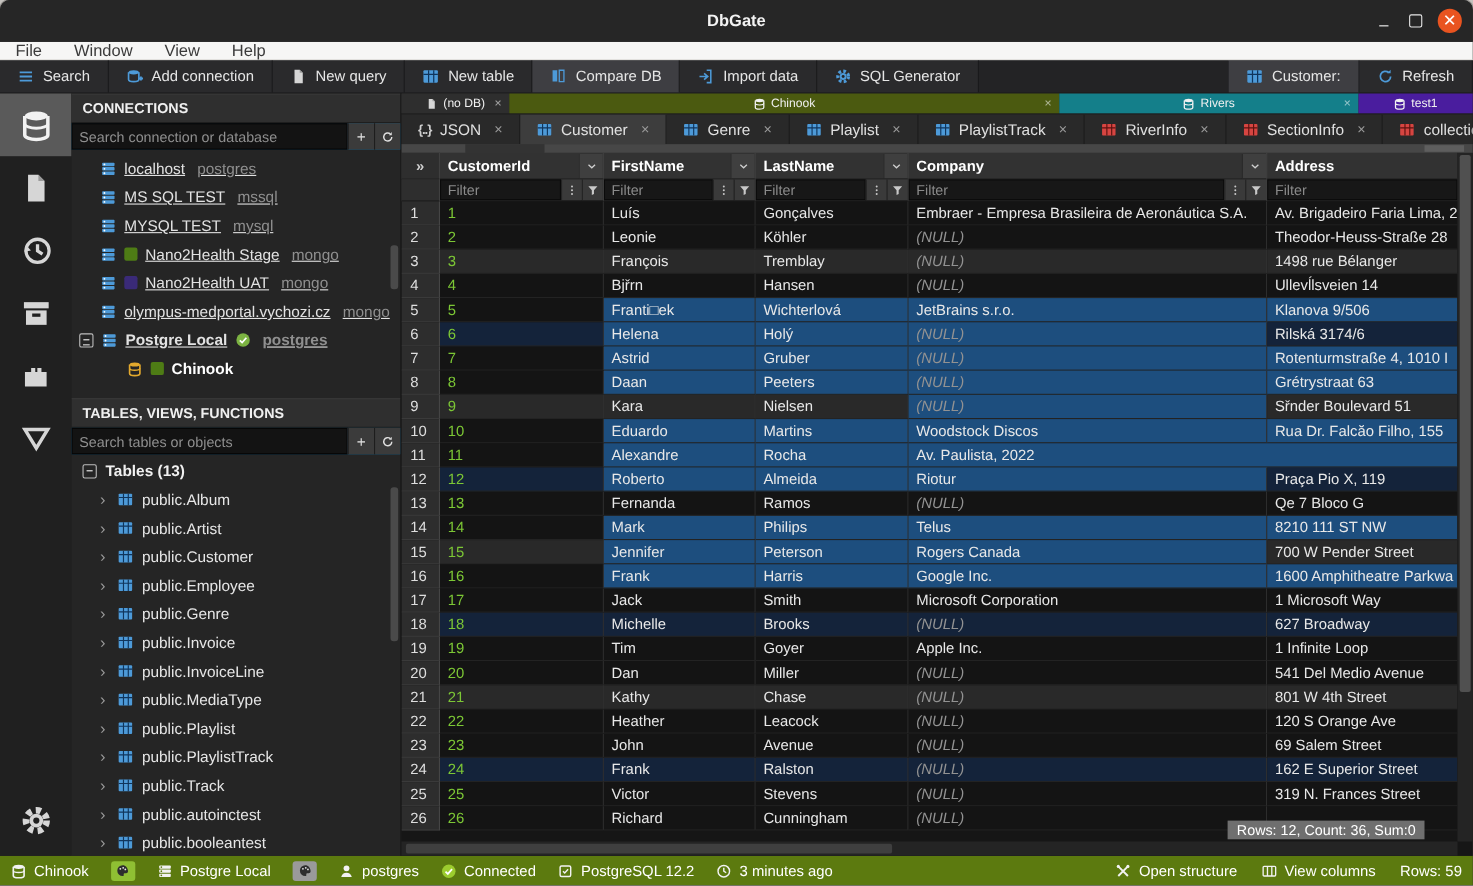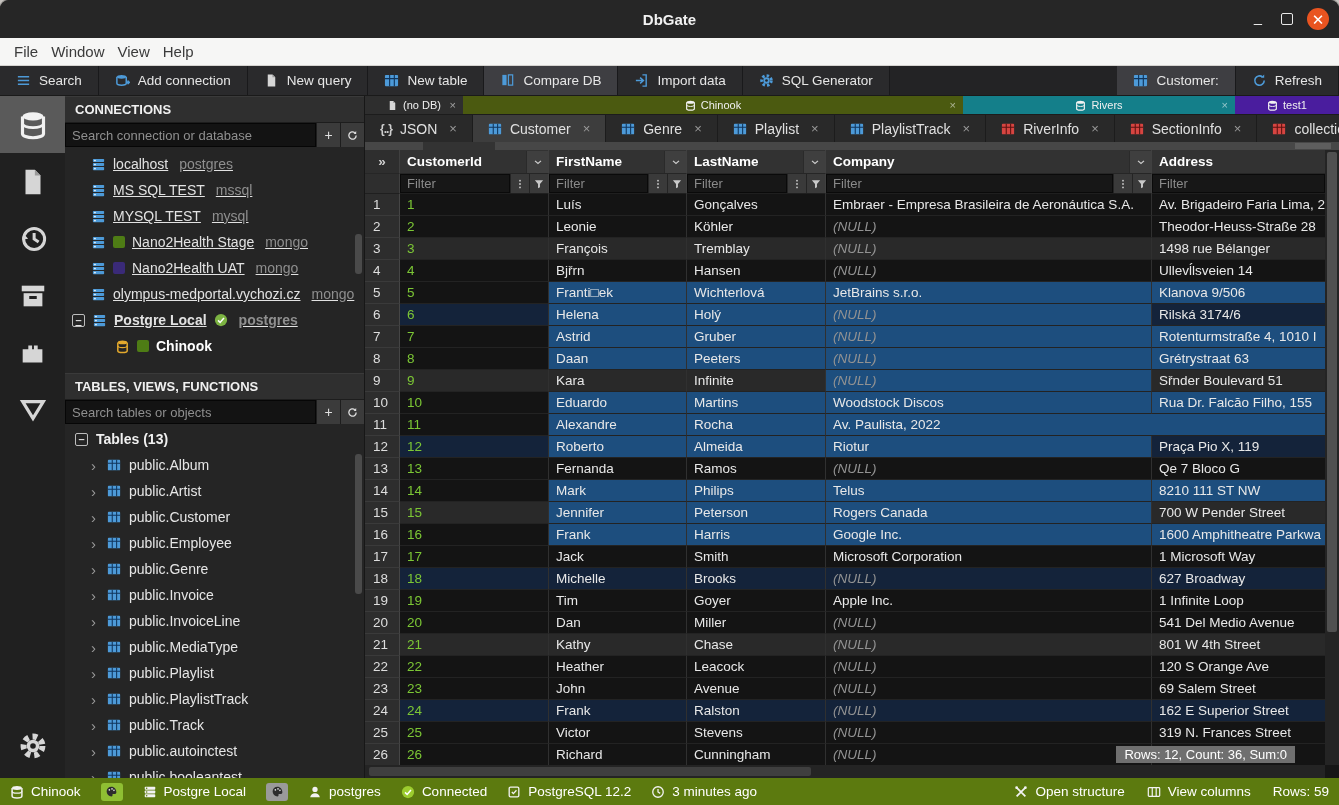--- a/index.html
+++ b/index.html
@@ -11,21 +11,21 @@
     box-shadow:0 0 0 1px #8f8d8a;background:#1e1e1e;
   }
   
   .titlebar{height:38px;background:#262626;position:relative;display:flex;align-items:center;justify-content:center;flex:none;}
   .titlebar .title{color:#f2f2f2;font-weight:bold;font-size:15px;}
   .win-controls{position:absolute;right:10px;top:0;height:38px;display:flex;align-items:center;gap:14px;}
   .btn-min{width:18px;height:18px;color:#e8e8e8;display:flex;align-items:flex-end;justify-content:center;font-size:15px;line-height:10px;}
   .btn-max{width:12px;height:12px;border:1.5px solid #e8e8e8;border-radius:2px;}
   .btn-close{width:22px;height:22px;border-radius:50%;background:#e95420;color:#fff;display:flex;align-items:center;justify-content:center;font-size:15px;line-height:1;}
   
-  .menubar{height:28px;background:#f6f6f5;border-bottom:1px solid #d5d3d0;display:flex;align-items:center;padding-left:14px;gap:13px;flex:none;}
+  .menubar{height:17px;background:#f6f6f5;border-bottom:1px solid #d5d3d0;display:flex;align-items:center;padding-left:14px;gap:29px;flex:none;}
   .menu-item{color:#3b3b3b;font-size:15px;}
   
   .toolbar{height:30px;background:#232325;display:flex;align-items:stretch;flex:none;border-bottom:1px solid #1a1a1a;}
   .tbtn{display:flex;align-items:center;gap:8px;padding:0 16px;background:#2a2a2c;border-right:1px solid #19191b;color:#e6e6e6;font-size:13.5px;white-space:nowrap;}
   .tbtn.active{background:#3e3e42;}
   .toolbar .spacer{flex:1;background:#232325;}
   
   .main{flex:1;display:flex;min-height:0;}
   
   .rail{width:65px;background:#202020;display:flex;flex-direction:column;align-items:center;flex:none;position:relative;}
@@ -851,21 +851,21 @@
               <div class="cell c-b idtext" style="width:149px">8</div>
               <div class="cell c-s" style="width:138px">Daan</div>
               <div class="cell c-s" style="width:139px">Peeters</div>
               <div class="cell c-s nullval" style="width:326px">(NULL)</div>
               <div class="cell c-s" style="flex:1;border-right:none">Grétrystraat 63</div>
             </div>
             <div class="drow">
               <div class="cell rnum" style="width:35px">9</div>
               <div class="cell c-g idtext" style="width:149px">9</div>
               <div class="cell c-g" style="width:138px">Kara</div>
-              <div class="cell c-g" style="width:139px">Infinite</div>
+              <div class="cell c-g" style="width:139px">Nielsen</div>
               <div class="cell c-s nullval" style="width:326px">(NULL)</div>
               <div class="cell c-g" style="flex:1;border-right:none">Sřnder Boulevard 51</div>
             </div>
             <div class="drow">
               <div class="cell rnum" style="width:35px">10</div>
               <div class="cell c-b idtext" style="width:149px">10</div>
               <div class="cell c-s" style="width:138px">Eduardo</div>
               <div class="cell c-s" style="width:139px">Martins</div>
               <div class="cell c-s" style="width:326px">Woodstock Discos</div>
               <div class="cell c-s" style="flex:1;border-right:none">Rua Dr. Falcăo Filho, 155</div>

